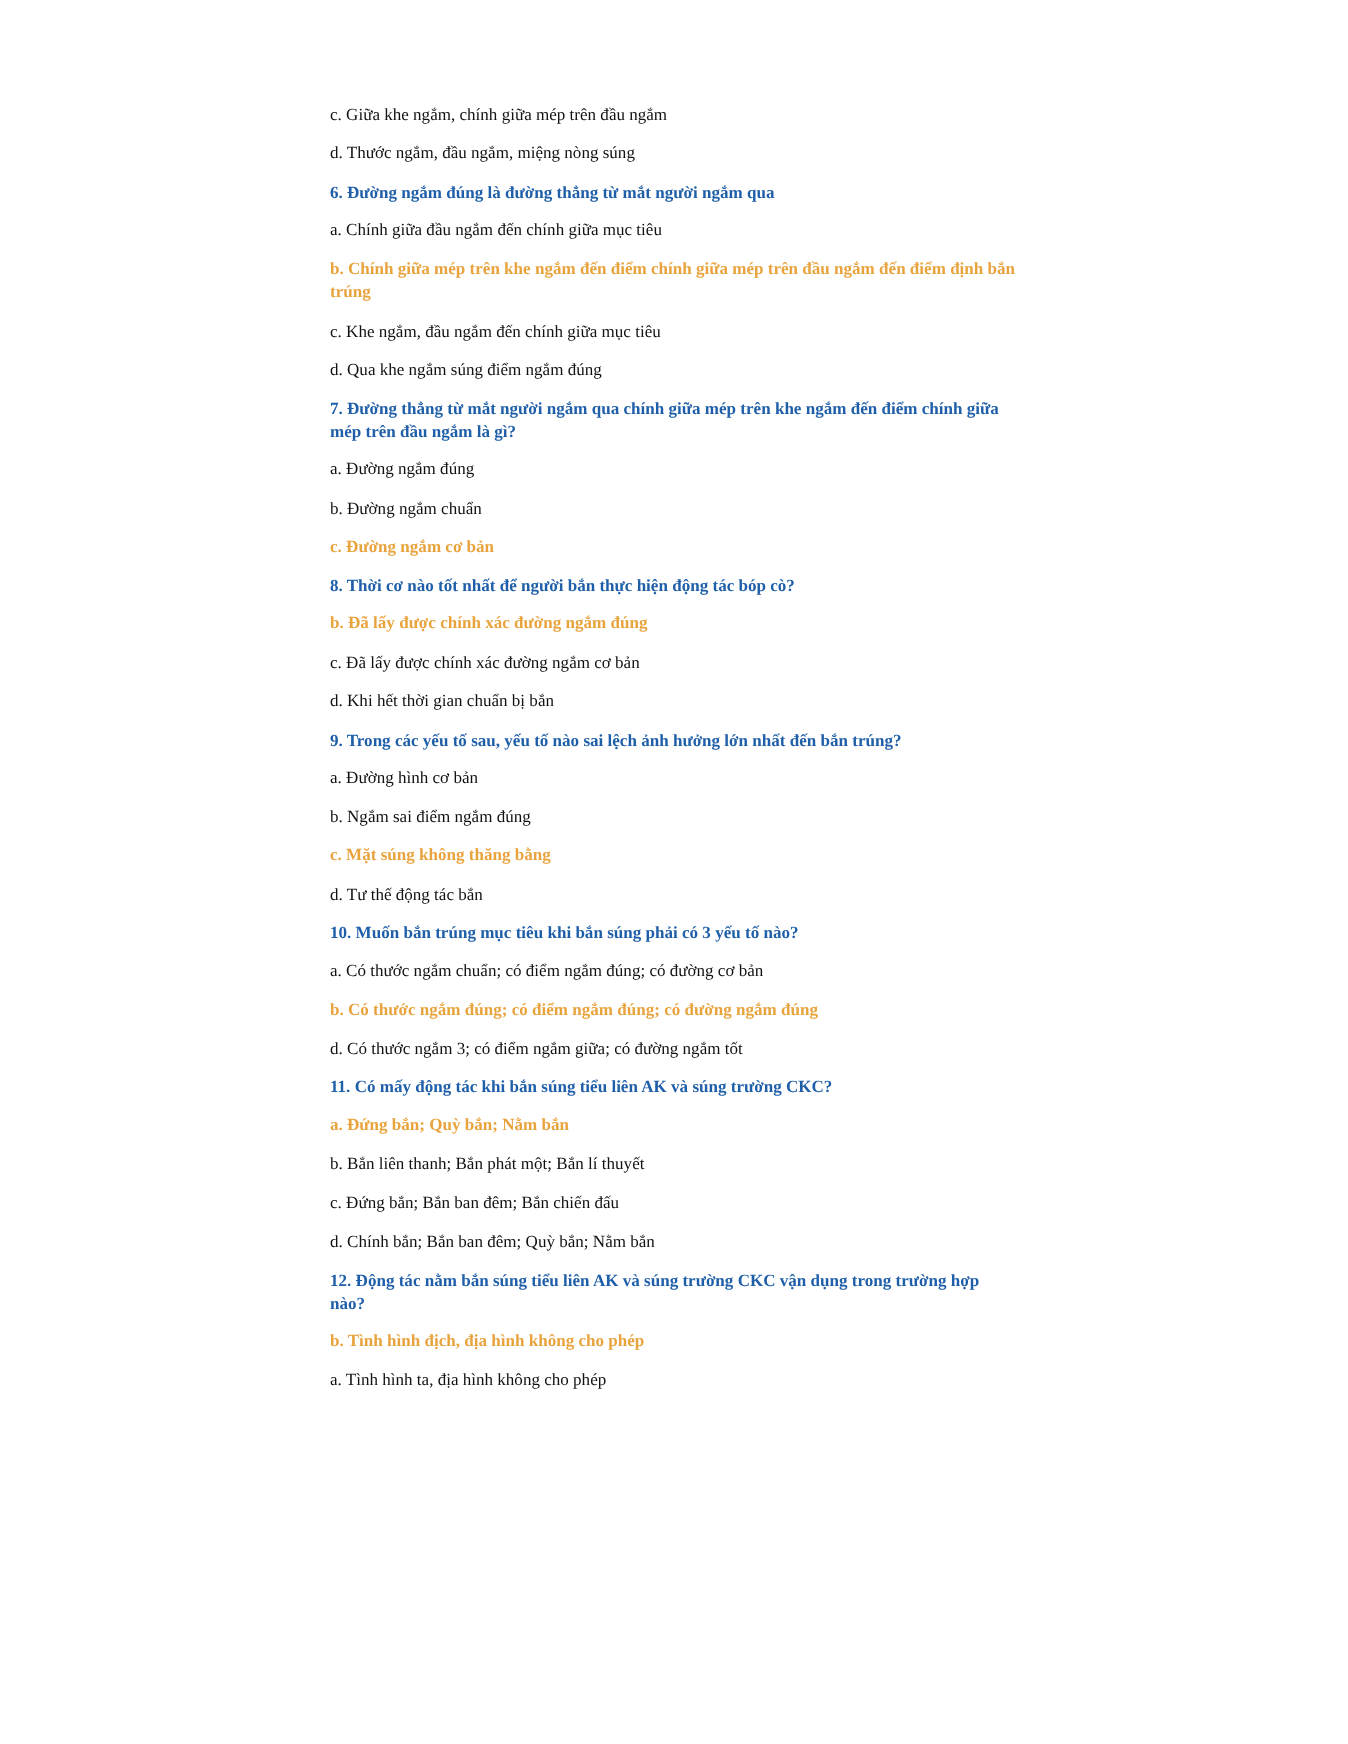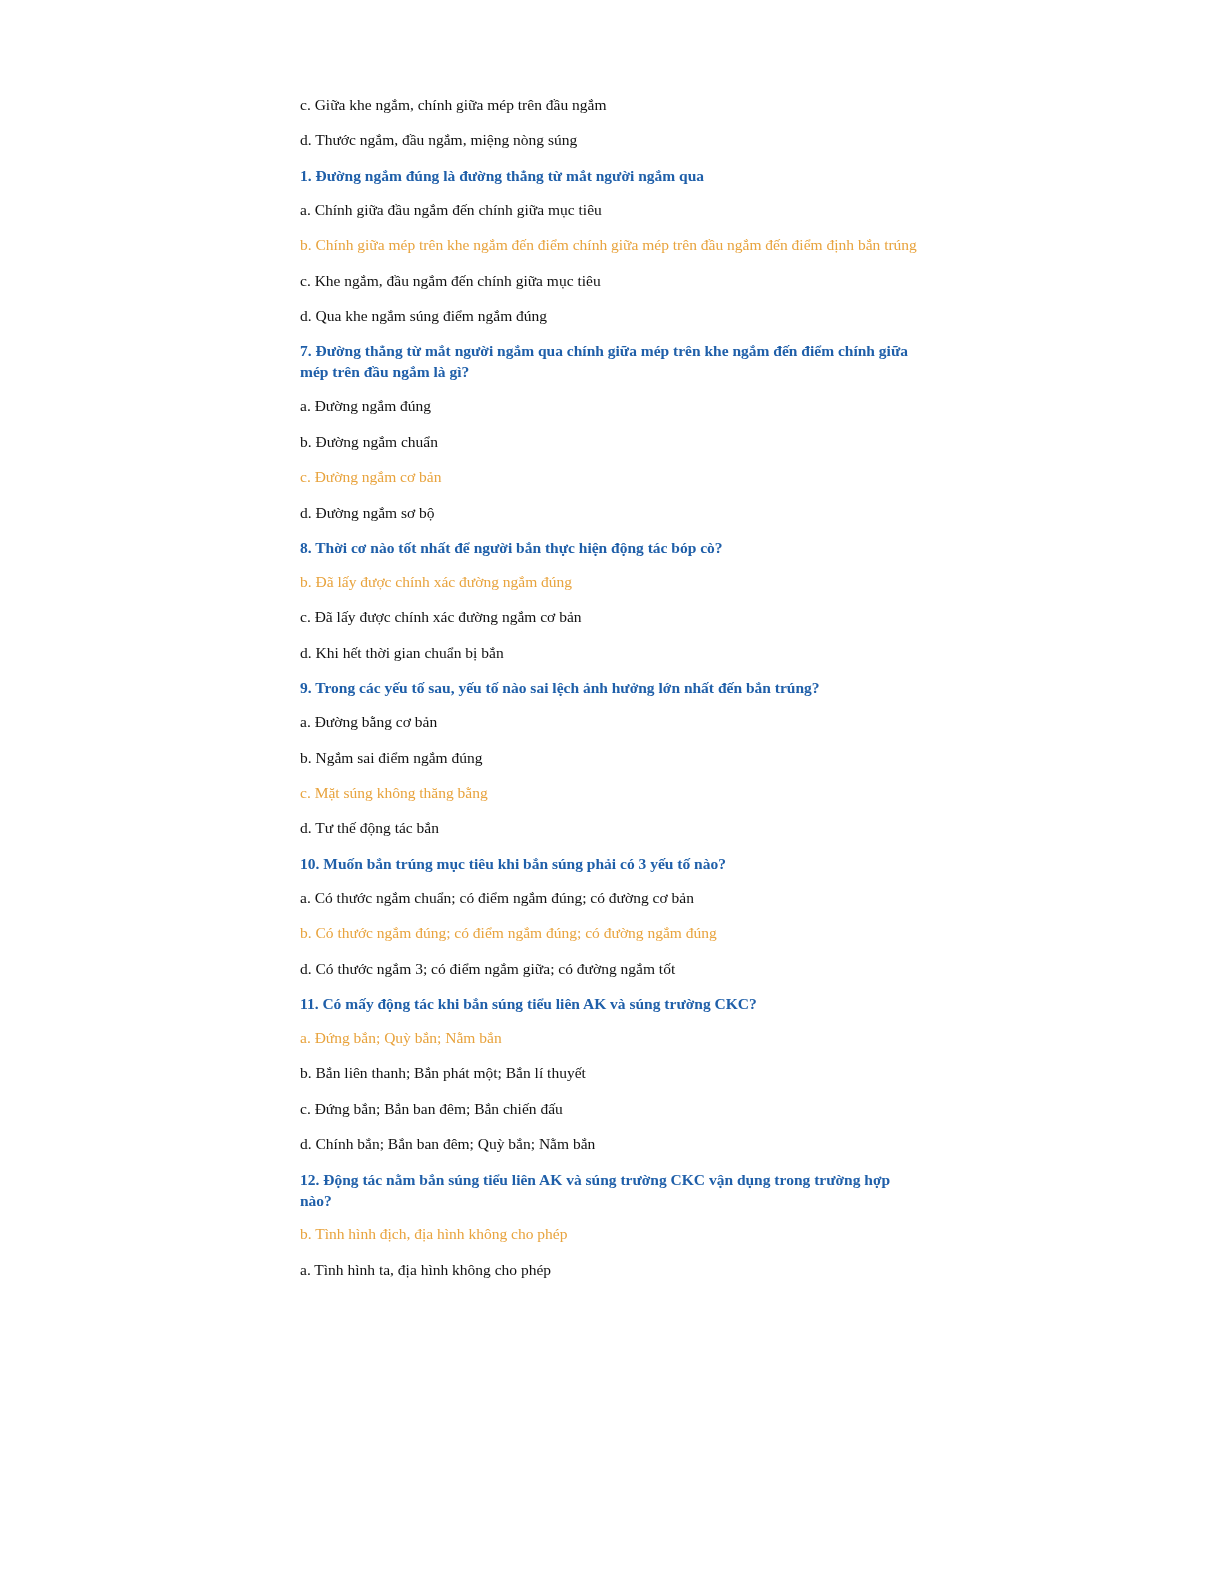--- a/index.html
+++ b/index.html
@@ -27,52 +27,51 @@
     font-size: 15.5px;
     line-height: 1.35;
     margin: 0 0 14.5px 0;
   }
   .answer {
     color: #111111;
     font-weight: normal;
   }
   .answer-highlight {
     color: #e8a33d;
-    font-weight: normal;
+    font-weight: bold;
   }
   .question {
     color: #1f5fa9;
     font-weight: bold;
     margin: 0 0 13px 0;
     line-height: 1.35;
   }
 </style>
 </head>
 <body>
 
 <div class="page">
   <div class="doc-body" id="doc-body">
       <p class="line answer">c. Giữa khe ngắm, chính giữa mép trên đầu ngắm</p>
       <p class="line answer">d. Thước ngắm, đầu ngắm, miệng nòng súng</p>
-      <p class="line question">1. Đường ngắm đúng là đường thẳng từ mắt người ngắm qua</p>
+      <p class="line question">6. Đường ngắm đúng là đường thẳng từ mắt người ngắm qua</p>
       <p class="line answer">a. Chính giữa đầu ngắm đến chính giữa mục tiêu</p>
       <p class="line answer answer-highlight">b. Chính giữa mép trên khe ngắm đến điểm chính giữa mép trên đầu ngắm đến điểm định bắn trúng</p>
       <p class="line answer">c. Khe ngắm, đầu ngắm đến chính giữa mục tiêu</p>
       <p class="line answer">d. Qua khe ngắm súng điểm ngắm đúng</p>
       <p class="line question">7. Đường thẳng từ mắt người ngắm qua chính giữa mép trên khe ngắm đến điểm chính giữa mép trên đầu ngắm là gì?</p>
       <p class="line answer">a. Đường ngắm đúng</p>
       <p class="line answer">b. Đường ngắm chuẩn</p>
       <p class="line answer answer-highlight">c. Đường ngắm cơ bản</p>
-      <p class="line answer">d. Đường ngắm sơ bộ</p>
       <p class="line question">8. Thời cơ nào tốt nhất để người bắn thực hiện động tác bóp cò?</p>
       <p class="line answer answer-highlight">b. Đã lấy được chính xác đường ngắm đúng</p>
       <p class="line answer">c. Đã lấy được chính xác đường ngắm cơ bản</p>
       <p class="line answer">d. Khi hết thời gian chuẩn bị bắn</p>
       <p class="line question">9. Trong các yếu tố sau, yếu tố nào sai lệch ảnh hưởng lớn nhất đến bắn trúng?</p>
-      <p class="line answer">a. Đường bằng cơ bản</p>
+      <p class="line answer">a. Đường hình cơ bản</p>
       <p class="line answer">b. Ngắm sai điểm ngắm đúng</p>
       <p class="line answer answer-highlight">c. Mặt súng không thăng bằng</p>
       <p class="line answer">d. Tư thế động tác bắn</p>
       <p class="line question">10. Muốn bắn trúng mục tiêu khi bắn súng phải có 3 yếu tố nào?</p>
       <p class="line answer">a. Có thước ngắm chuẩn; có điểm ngắm đúng; có đường cơ bản</p>
       <p class="line answer answer-highlight">b. Có thước ngắm đúng; có điểm ngắm đúng; có đường ngắm đúng</p>
       <p class="line answer">d. Có thước ngắm 3; có điểm ngắm giữa; có đường ngắm tốt</p>
       <p class="line question">11. Có mấy động tác khi bắn súng tiểu liên AK và súng trường CKC?</p>
       <p class="line answer answer-highlight">a. Đứng bắn; Quỳ bắn; Nằm bắn</p>
       <p class="line answer">b. Bắn liên thanh; Bắn phát một; Bắn lí thuyết</p>

